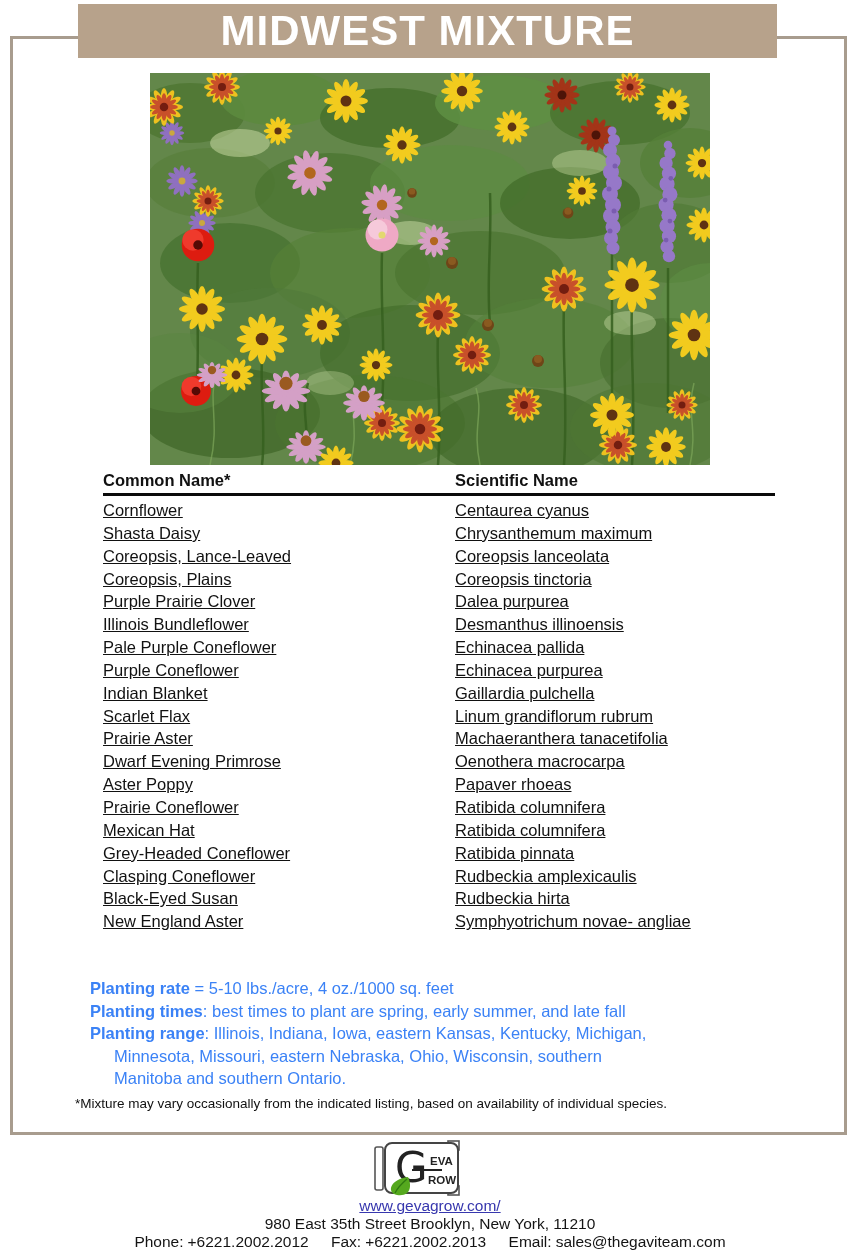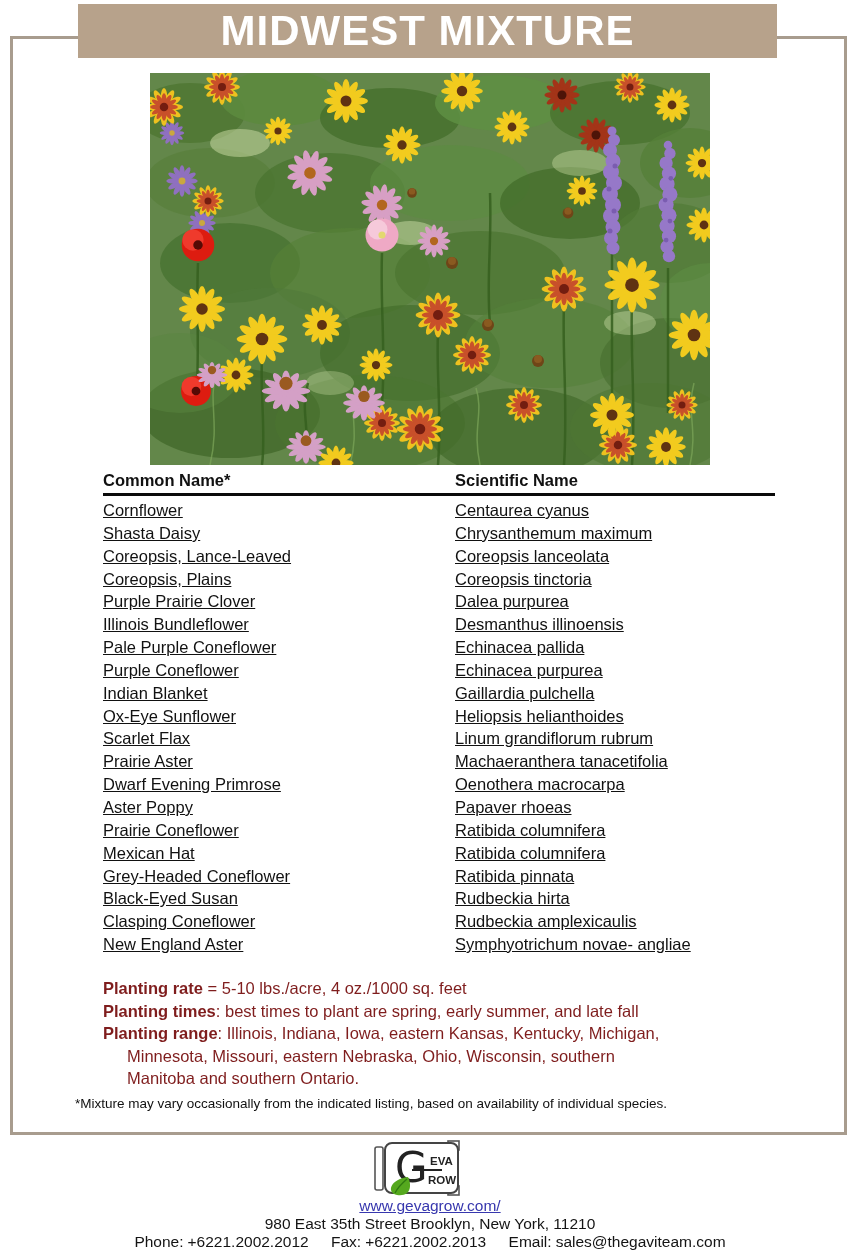--- a/index.html
+++ b/index.html
@@ -31,22 +31,22 @@
   }
   .species-head {
     display:flex; font-weight:bold; padding-bottom:3px;
     border-bottom:3px solid #0a0a0a;
   }
   .col-common { width:352px; flex:0 0 352px; }
   .species-body { padding-top:3px; }
   .species-row { display:flex; line-height:22.85px;text-decoration:underline; }
   
   .planting {
-    position:absolute; left:103px; top:977px; width:665px; z-index:2;
-    font-size:16.5px; line-height:22.6px; color:#7f1d1d;
+    position:absolute; left:90px; top:977px; width:665px; z-index:2;
+    font-size:16.5px; line-height:22.6px; color:#3b82f6;
   }
   .plant-line b { font-weight:bold; }
   .cont { padding-left:24px; }
   
   .disclaimer {
     position:absolute; left:75px; top:1096px; width:720px; z-index:2;
     font-size:13.5px; color:#111;
   }
   
   .logo { position:absolute; left:372px; top:1139px; z-index:2; }
@@ -300,24 +300,20 @@
     <div class="species-row">
       <span class="col-common">Purple Coneflower</span>
       <span>Echinacea purpurea</span>
     </div>
 
     <div class="species-row">
       <span class="col-common">Indian Blanket</span>
       <span>Gaillardia pulchella</span>
     </div>
 
-    <div class="species-row">
-      <span class="col-common">Ox-Eye Sunflower</span>
-      <span>Heliopsis helianthoides</span>
-    </div>
 
     <div class="species-row">
       <span class="col-common">Scarlet Flax</span>
       <span>Linum grandiflorum rubrum</span>
     </div>
 
     <div class="species-row">
       <span class="col-common">Prairie Aster</span>
       <span>Machaeranthera tanacetifolia</span>
     </div>
@@ -341,27 +337,27 @@
       <span class="col-common">Mexican Hat</span>
       <span>Ratibida columnifera</span>
     </div>
 
     <div class="species-row">
       <span class="col-common">Grey-Headed Coneflower</span>
       <span>Ratibida pinnata</span>
     </div>
 
     <div class="species-row">
+      <span class="col-common">Clasping Coneflower</span>
+      <span>Rudbeckia amplexicaulis</span>
+    </div>
+
+    <div class="species-row">
       <span class="col-common">Black-Eyed Susan</span>
       <span>Rudbeckia hirta</span>
-    </div>
-
-    <div class="species-row">
-      <span class="col-common">Clasping Coneflower</span>
-      <span>Rudbeckia amplexicaulis</span>
     </div>
 
     <div class="species-row">
       <span class="col-common">New England Aster</span>
       <span>Symphyotrichum novae- angliae</span>
     </div>
   </div>
   </div>
 
   <div class="planting">

